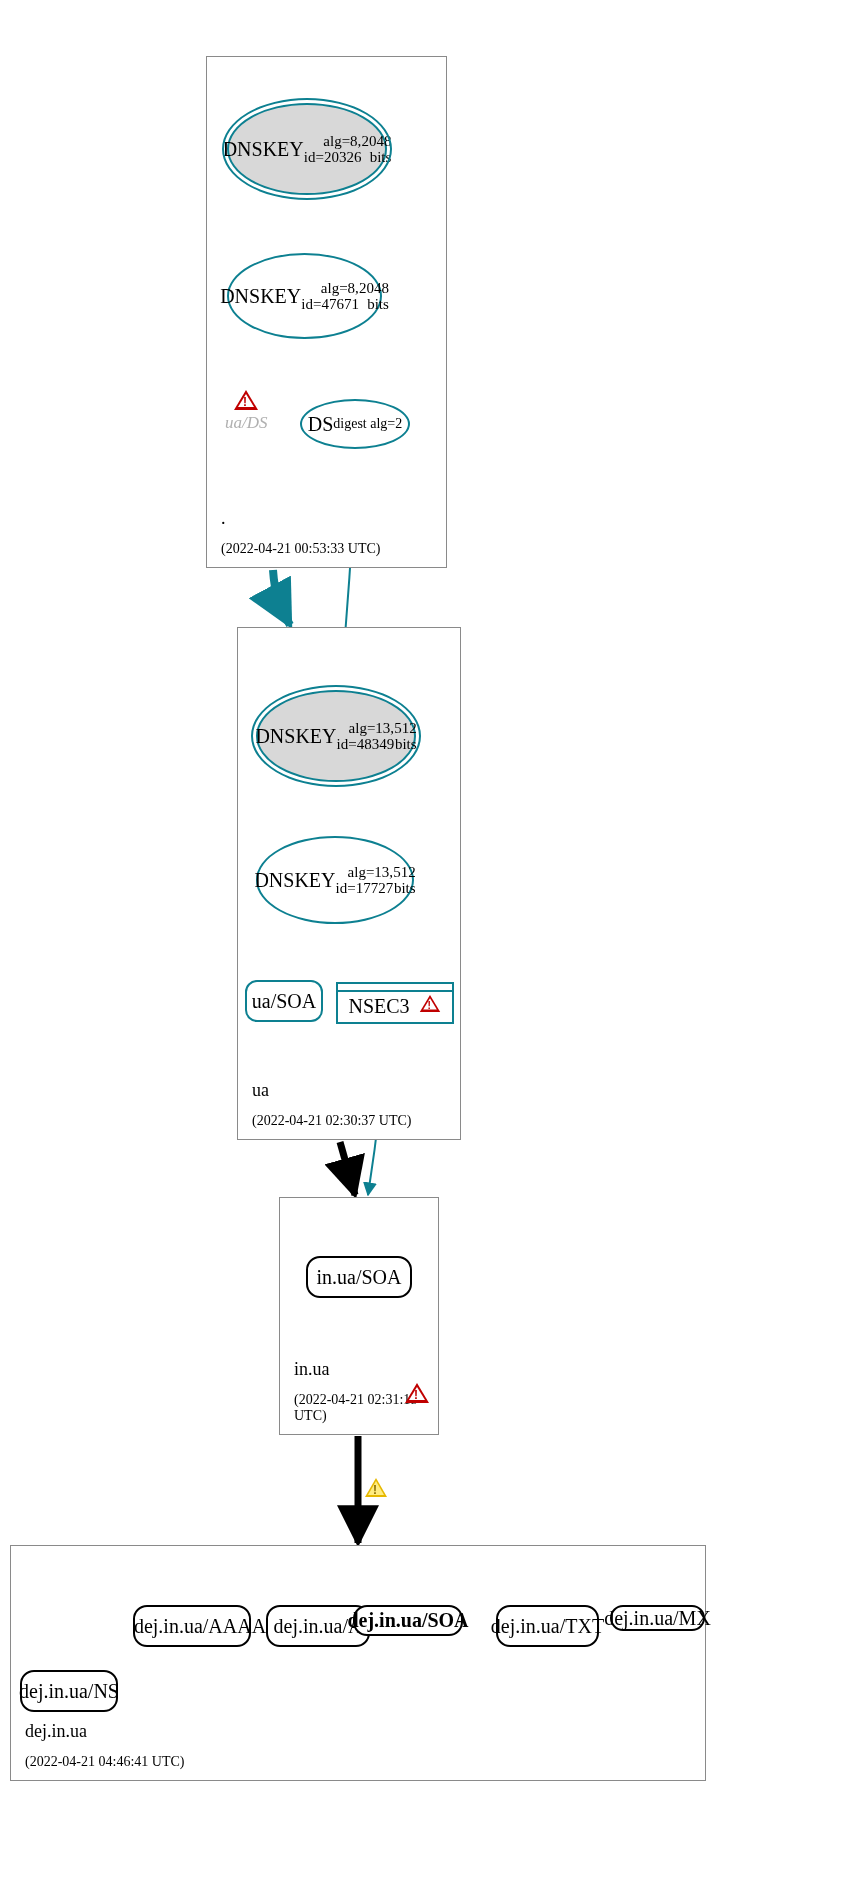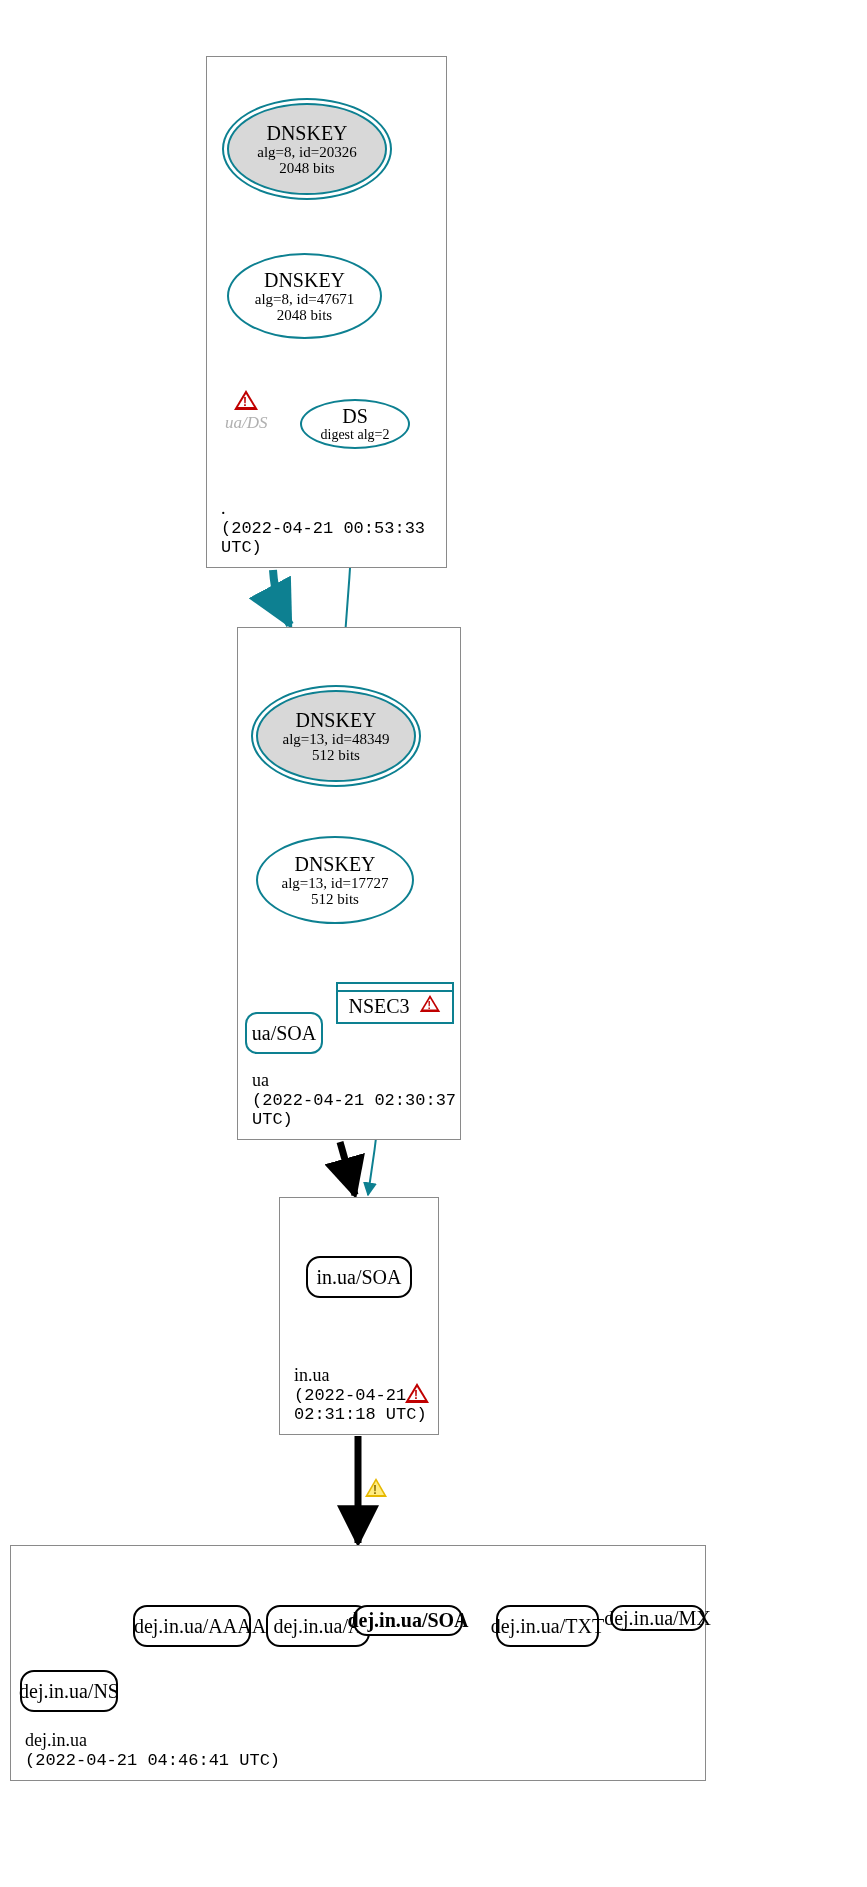--- a/index.html
+++ b/index.html
@@ -17,29 +17,29 @@
     position:relative;
     font-family:"Times New Roman",serif;
   }
   .zone{
     position:absolute;
     border:1px solid var(--zone-border);
     background:#fff;
     box-sizing:border-box;
   }
   .zone .zl{font-size:18px;}
-  .zone .zt{font-size:17px;margin-top:0;font-family:Liberation Mono, monospace;}
+  .zone .zt{font-size:14px;margin-top:12px;}
   .zone-footer{position:absolute;bottom:10px;left:14px;}
   .ellipse{
     position:absolute;
     border:2px solid var(--teal);
     border-radius:50%;
     background:#fff;
     display:flex;
-    flex-direction:column;
+    flex-direction:row;
     align-items:center;
     justify-content:center;
     box-sizing:border-box;
     text-align:right;
   }
   .ellipse.ksk{
     background:var(--grey-fill);
   }
   .ellipse.ksk::after{
     content:"";
@@ -231,21 +231,21 @@
   <div class="t2">alg=13, id=48349</div>
   <div class="t3">512 bits</div>
 </div>
 
 <div class="ellipse" style="left:256px;top:836px;width:158px;height:88px;">
   <div class="t1">DNSKEY</div>
   <div class="t2">alg=13, id=17727</div>
   <div class="t3">512 bits</div>
 </div>
 
-<div class="rrect" style="left:245px;top:980px;width:78px;height:42px;border-radius:12px;margin-top:32px;">
+<div class="rrect" style="left:245px;top:980px;width:78px;height:42px;border-radius:12px;">
   <span>ua/SOA</span>
 </div>
 
 <div class="nsec3" style="left:336px;top:982px;width:118px;height:42px;padding-top:6px;justify-content:center;">
   <span>NSEC3</span>
   <span class="warn" style="transform:scale(0.85) translateY(-3px);"></span>
 </div>
 
 <div class="zone" style="left:279px;top:1197px;width:160px;height:238px;">
   <div class="zone-footer">

